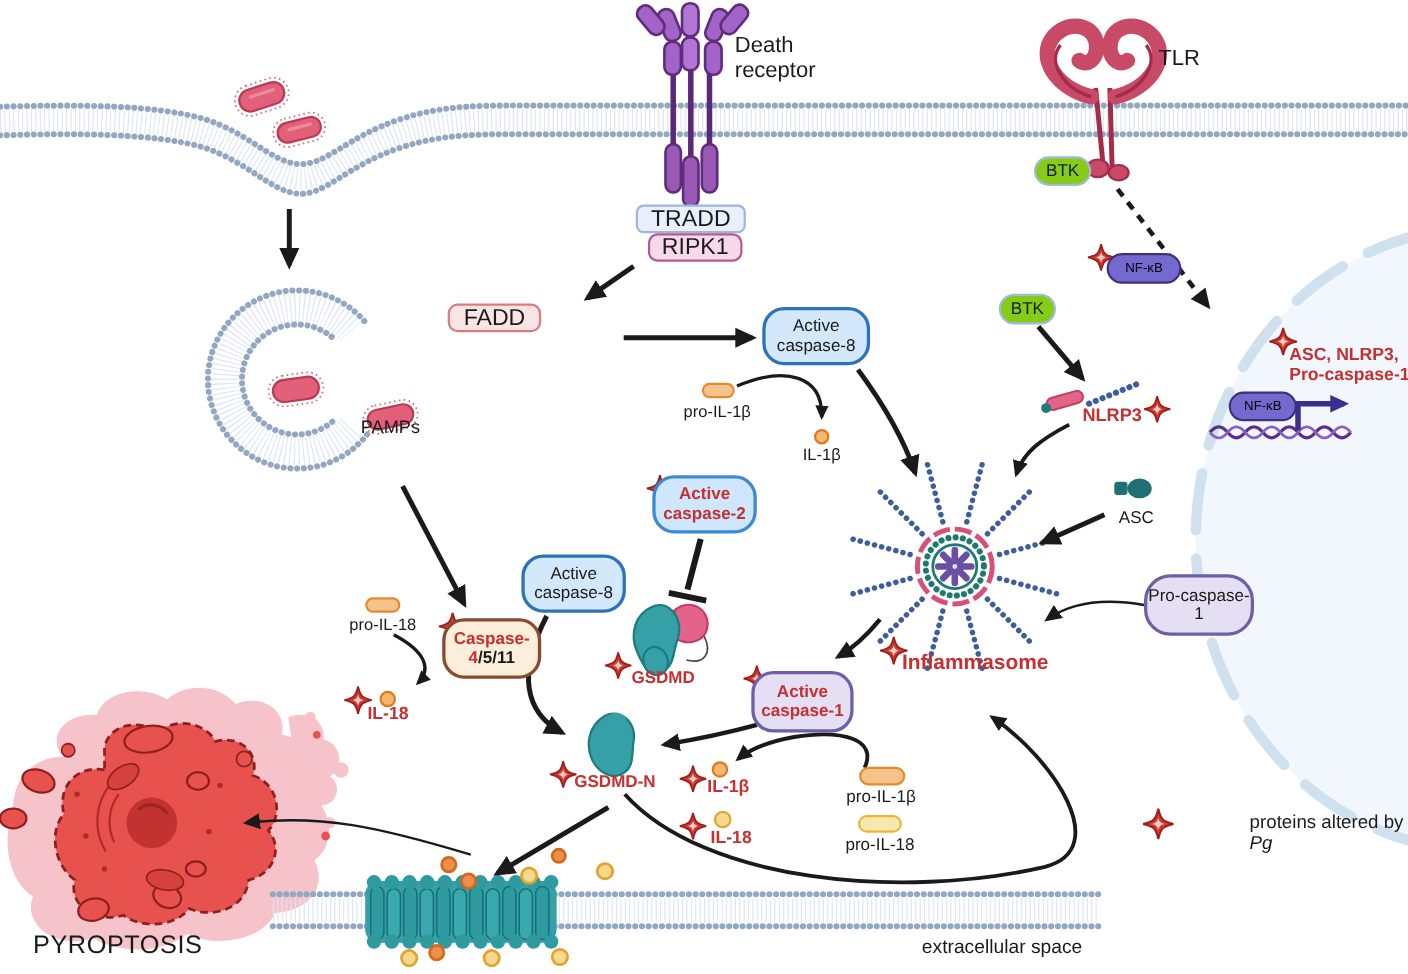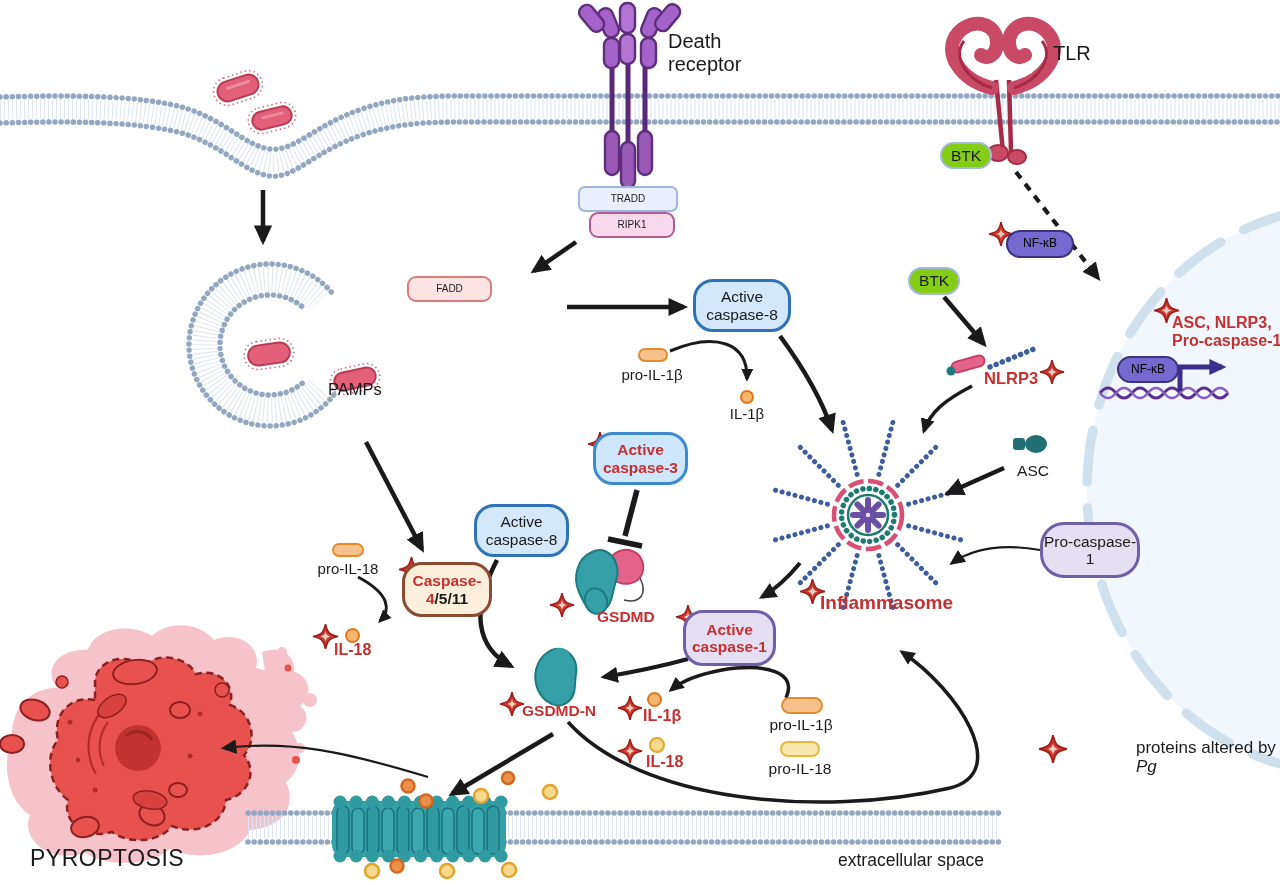--- a/index.html
+++ b/index.html
@@ -8,21 +8,21 @@
   .art{position:absolute;left:0;top:0;}
   .lbl{position:absolute;font-size:15.5px;line-height:1.13;color:#1a1a1a;}
   .ctr{text-align:center;}
   .red{color:#c53030;font-weight:700;}
   .box{position:absolute;display:flex;align-items:center;justify-content:center;
        text-align:center;font-size:15.5px;line-height:1.12;box-sizing:border-box;}
   .blue-box{background:#d3e8fb;border:3px solid #2e72b8;border-radius:20px;}
   .blue-box2{background:#cfe7fd;border:3px solid #3e8ad0;border-radius:20px;}
   .lav-box{background:#e5dff4;border:3px solid #6f5fa8;border-radius:20px;}
   .tan-box{background:#fbeeda;border:3px solid #8a4a30;border-radius:20px;}
-  .small-box{border-radius:7px;font-size:10px;}
+  .small-box{border-radius:7px;font-size:21px;}
   .pill{position:absolute;box-sizing:border-box;border-radius:9px;}
   .dot{position:absolute;box-sizing:border-box;border-radius:50%;}
   .nfkb{background:#7568ce;border:2.5px solid #3a317f;border-radius:14px;color:#000000;font-size:12px;}
   .btk{background:#84cc16;border:2.5px solid #a3b8da;border-radius:15px;}
 </style>
 </head>
 <body>
 
 <div class="canvas">
 
@@ -262,40 +262,40 @@
 </svg>
 
 <div class="lbl" style="left:668px;top:30px;width:95px;font-size:20px;">Death receptor</div>
 <div class="lbl" style="left:1053px;top:42px;font-size:20px;">TLR</div>
 
 <div class="box small-box" style="left:578px;top:186px;width:100px;height:26px;background:#e9effc;border:2px solid #9fb6dc;">TRADD</div>
 <div class="box small-box" style="left:589px;top:212px;width:86px;height:26px;background:#f8d9ec;border:2.5px solid #b05a96;border-radius:9px;">RIPK1</div>
 <div class="box small-box" style="left:407px;top:276px;width:85px;height:26px;background:#fce4e4;border:2.5px solid #d97c7c;border-radius:9px;">FADD</div>
 
 <div class="box blue-box" style="left:693px;top:279px;width:98px;height:53px;">Active caspase-8</div>
-<div class="box blue-box2" style="left:593px;top:432px;width:95px;height:53px;color:#c53030;font-weight:700;">Active caspase-3</div>
+<div class="box blue-box2" style="left:593px;top:432px;width:95px;height:53px;color:#c53030;font-weight:700;">Active caspase-2</div>
 <div class="box blue-box" style="left:474px;top:504px;width:95px;height:53px;">Active caspase-8</div>
 
 <div class="box tan-box" style="left:402px;top:562px;width:90px;height:55px;font-weight:700;">
   <span style="width:80px;"><span class="red">Caspase-4</span><span style="color:#1a1a1a;">/5/11</span></span>
 </div>
 
 <div class="box lav-box" style="left:683px;top:610px;width:93px;height:56px;color:#c53030;font-weight:700;">Active caspase-1</div>
 <div class="box lav-box" style="left:1040px;top:522px;width:100px;height:56px;border-radius:24px;">Pro-caspase-1</div>
 
 <div class="box btk" style="left:940px;top:142px;width:52px;height:27px;">BTK</div>
 <div class="box btk" style="left:908px;top:267px;width:52px;height:28px;">BTK</div>
 <div class="box nfkb" style="left:1006px;top:230px;width:68px;height:28px;">NF-κB</div>
 <div class="box nfkb" style="left:1117px;top:356px;width:62px;height:27px;">NF-κB</div>
 
 <div class="lbl red" style="left:1172px;top:314px;width:122px;font-size:16px;line-height:1.1;">ASC, NLRP3, Pro-caspase-1</div>
 <div class="lbl red" style="left:984px;top:369px;font-size:16.5px;">NLRP3</div>
 <div class="lbl ctr" style="left:1011px;top:462px;width:44px;">ASC</div>
 <div class="lbl red" style="left:820px;top:592px;font-size:19px;">Inflammasome</div>
-<div class="lbl red" style="left:574px;top:608px;margin-left:23px;">GSDMD</div>
+<div class="lbl red" style="left:574px;top:608px;">GSDMD</div>
 <div class="lbl red" style="left:522px;top:702px;">GSDMD-N</div>
 <div class="lbl" style="left:328px;top:380px;font-size:16.5px;">PAMPs</div>
 
 <div class="pill" style="left:638px;top:348px;width:30px;height:14px;background:#f6c28c;border:2.5px solid #e68a2e;"></div>
 <div class="lbl ctr" style="left:612px;top:367px;width:80px;font-size:15px;">pro-IL-1β</div>
 <div class="dot" style="left:740px;top:390px;width:14px;height:14px;background:#f5b66e;border:2.5px solid #e07820;"></div>
 <div class="lbl ctr" style="left:716px;top:406px;width:62px;font-size:15px;">IL-1β</div>
 
 <div class="pill" style="left:332px;top:543px;width:32px;height:14px;background:#f6c28c;border:2.5px solid #e68a2e;"></div>
 <div class="lbl ctr" style="left:308px;top:561px;width:80px;font-size:15px;">pro-IL-18</div>

